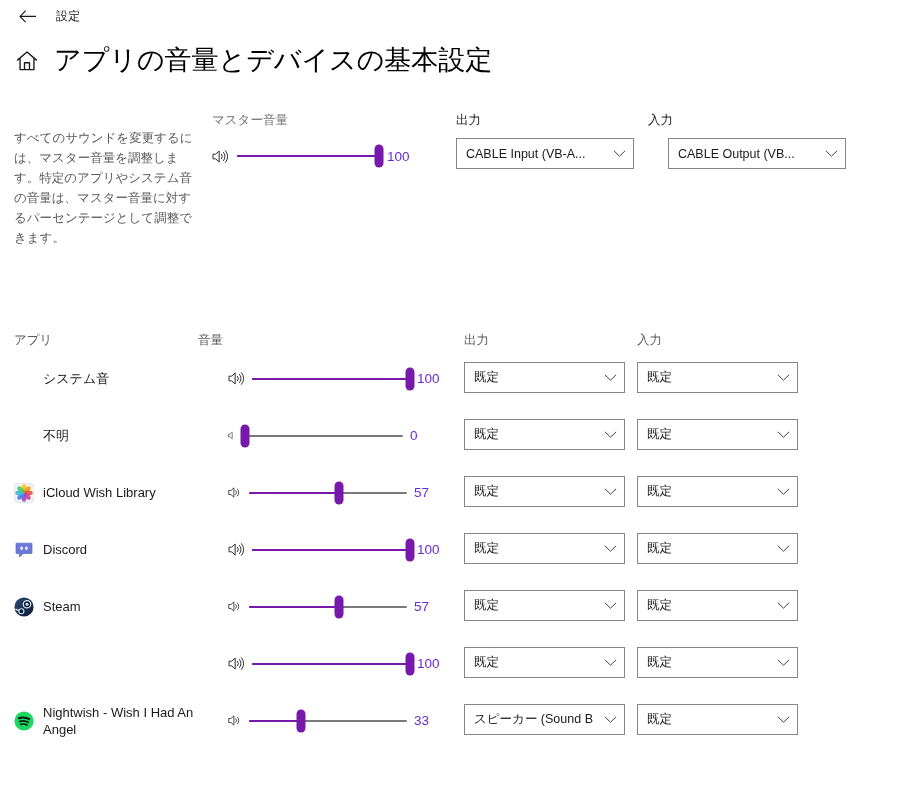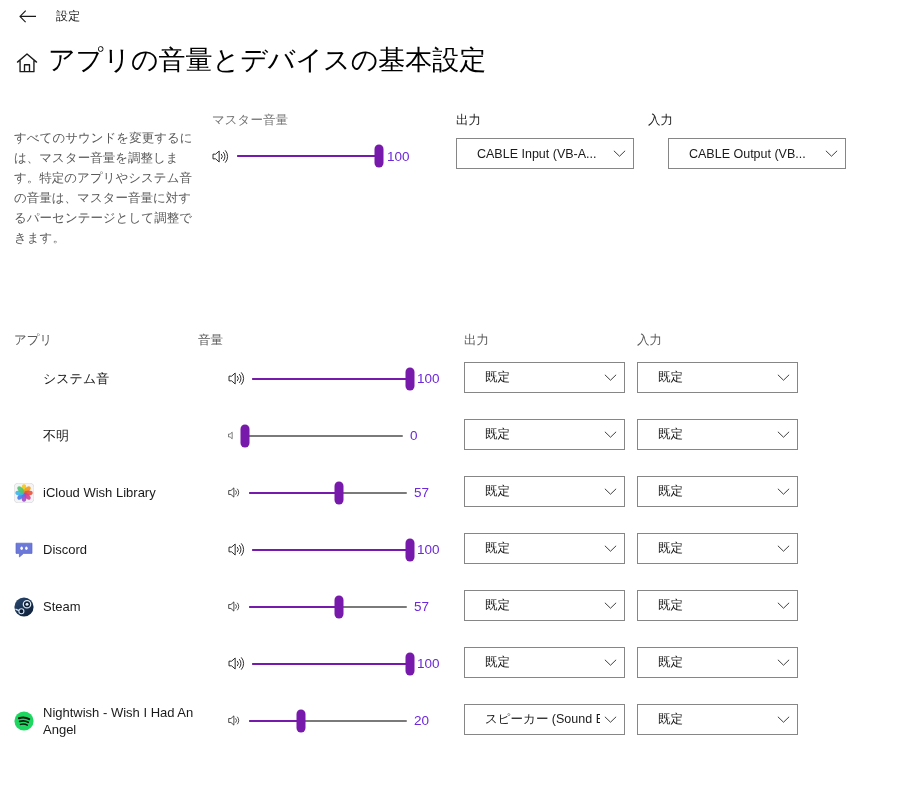--- a/index.html
+++ b/index.html
@@ -24,21 +24,21 @@
     color: #1a1a1a;
   }
   .back-btn svg { display: block; }
   .titlebar-text {
     font-size: 12px; color: #1a1a1a; margin-left: 8px; letter-spacing: .2px;
   }
 
   
   .heading {
     position: absolute; left: 14px; top: 46px;
-    display: flex; align-items: flex-end; gap: 8px;
+    display: flex; align-items: center; gap: 14px;
   }
   .home-icon { width: 26px; height: 26px; color: #1a1a1a; display:block; }
   .heading-text {
     font-size: 27px; font-weight: 400; color: #000; line-height: 1.1;
     white-space: nowrap;
   }
 
   
   .desc {
     position: absolute; left: 14px; top: 128px; width: 182px;
@@ -60,21 +60,21 @@
   .col-in-label {
     position: absolute; left: 648px; top: 112px;
     font-size: 12.5px; color: #1a1a1a;
   }
   .master-out-combo { position: absolute; left: 456px; top: 138px; width: 178px; }
   .master-in-combo  { position: absolute; left: 668px; top: 138px; width: 178px; border-radius: 7px; }
 
   
   .combo {
     height: 31px; border: 1px solid #868686; background: #fff;
-    display: flex; align-items: center; padding: 0 7px 0 20px;
+    display: flex; align-items: center; padding: 0 7px 0 9px;
     font-size: 12.5px; color: #1a1a1a; cursor: pointer;
   }
   .combo .combo-text {
     flex: 1 1 auto; white-space: nowrap; overflow: hidden;
   }
   .combo .chev { flex: 0 0 auto; color: #3a3a3a; margin-left: 4px; display:block; }
 
   
   .apps-head {
     position: absolute; left: 0; top: 332px; width: 910px; height: 22px;
@@ -469,21 +469,21 @@
               <path d="M1 6.2h3.2L8.4 2.4v13.2L4.2 11.8H1V6.2Z" stroke="currentColor" stroke-width="1.1" stroke-linejoin="round"></path>
               <path d="M11.2 6.3a4 4 0 0 1 0 5.4" stroke="currentColor" stroke-width="1.1" stroke-linecap="round"></path>
               <path d="M13.6 4.1a7.3 7.3 0 0 1 0 9.8" stroke="currentColor" stroke-width="1.1" stroke-linecap="round"></path>
             </svg>
           </span>
           <div class="slider app-slider">
             <div class="track" style="width:158px"></div>
             <div class="fill" style="width:52px"></div>
             <div class="thumb" style="left:52px"></div>
           </div>
-          <span class="volnum">20</span>
+          <span class="volnum">33</span>
         </div>
         <div class="row-out-combo">
           <div class="combo">
             <span class="combo-text">スピーカー (Sound B</span>
             <svg class="chev" width="13" height="8" viewBox="0 0 14 9" fill="none">
               <path d="M1 1.2 7 7l6-5.8" stroke="currentColor" stroke-width="1.1" stroke-linecap="round" stroke-linejoin="round"></path>
             </svg>
           </div>
         </div>
         <div class="row-in-combo">

